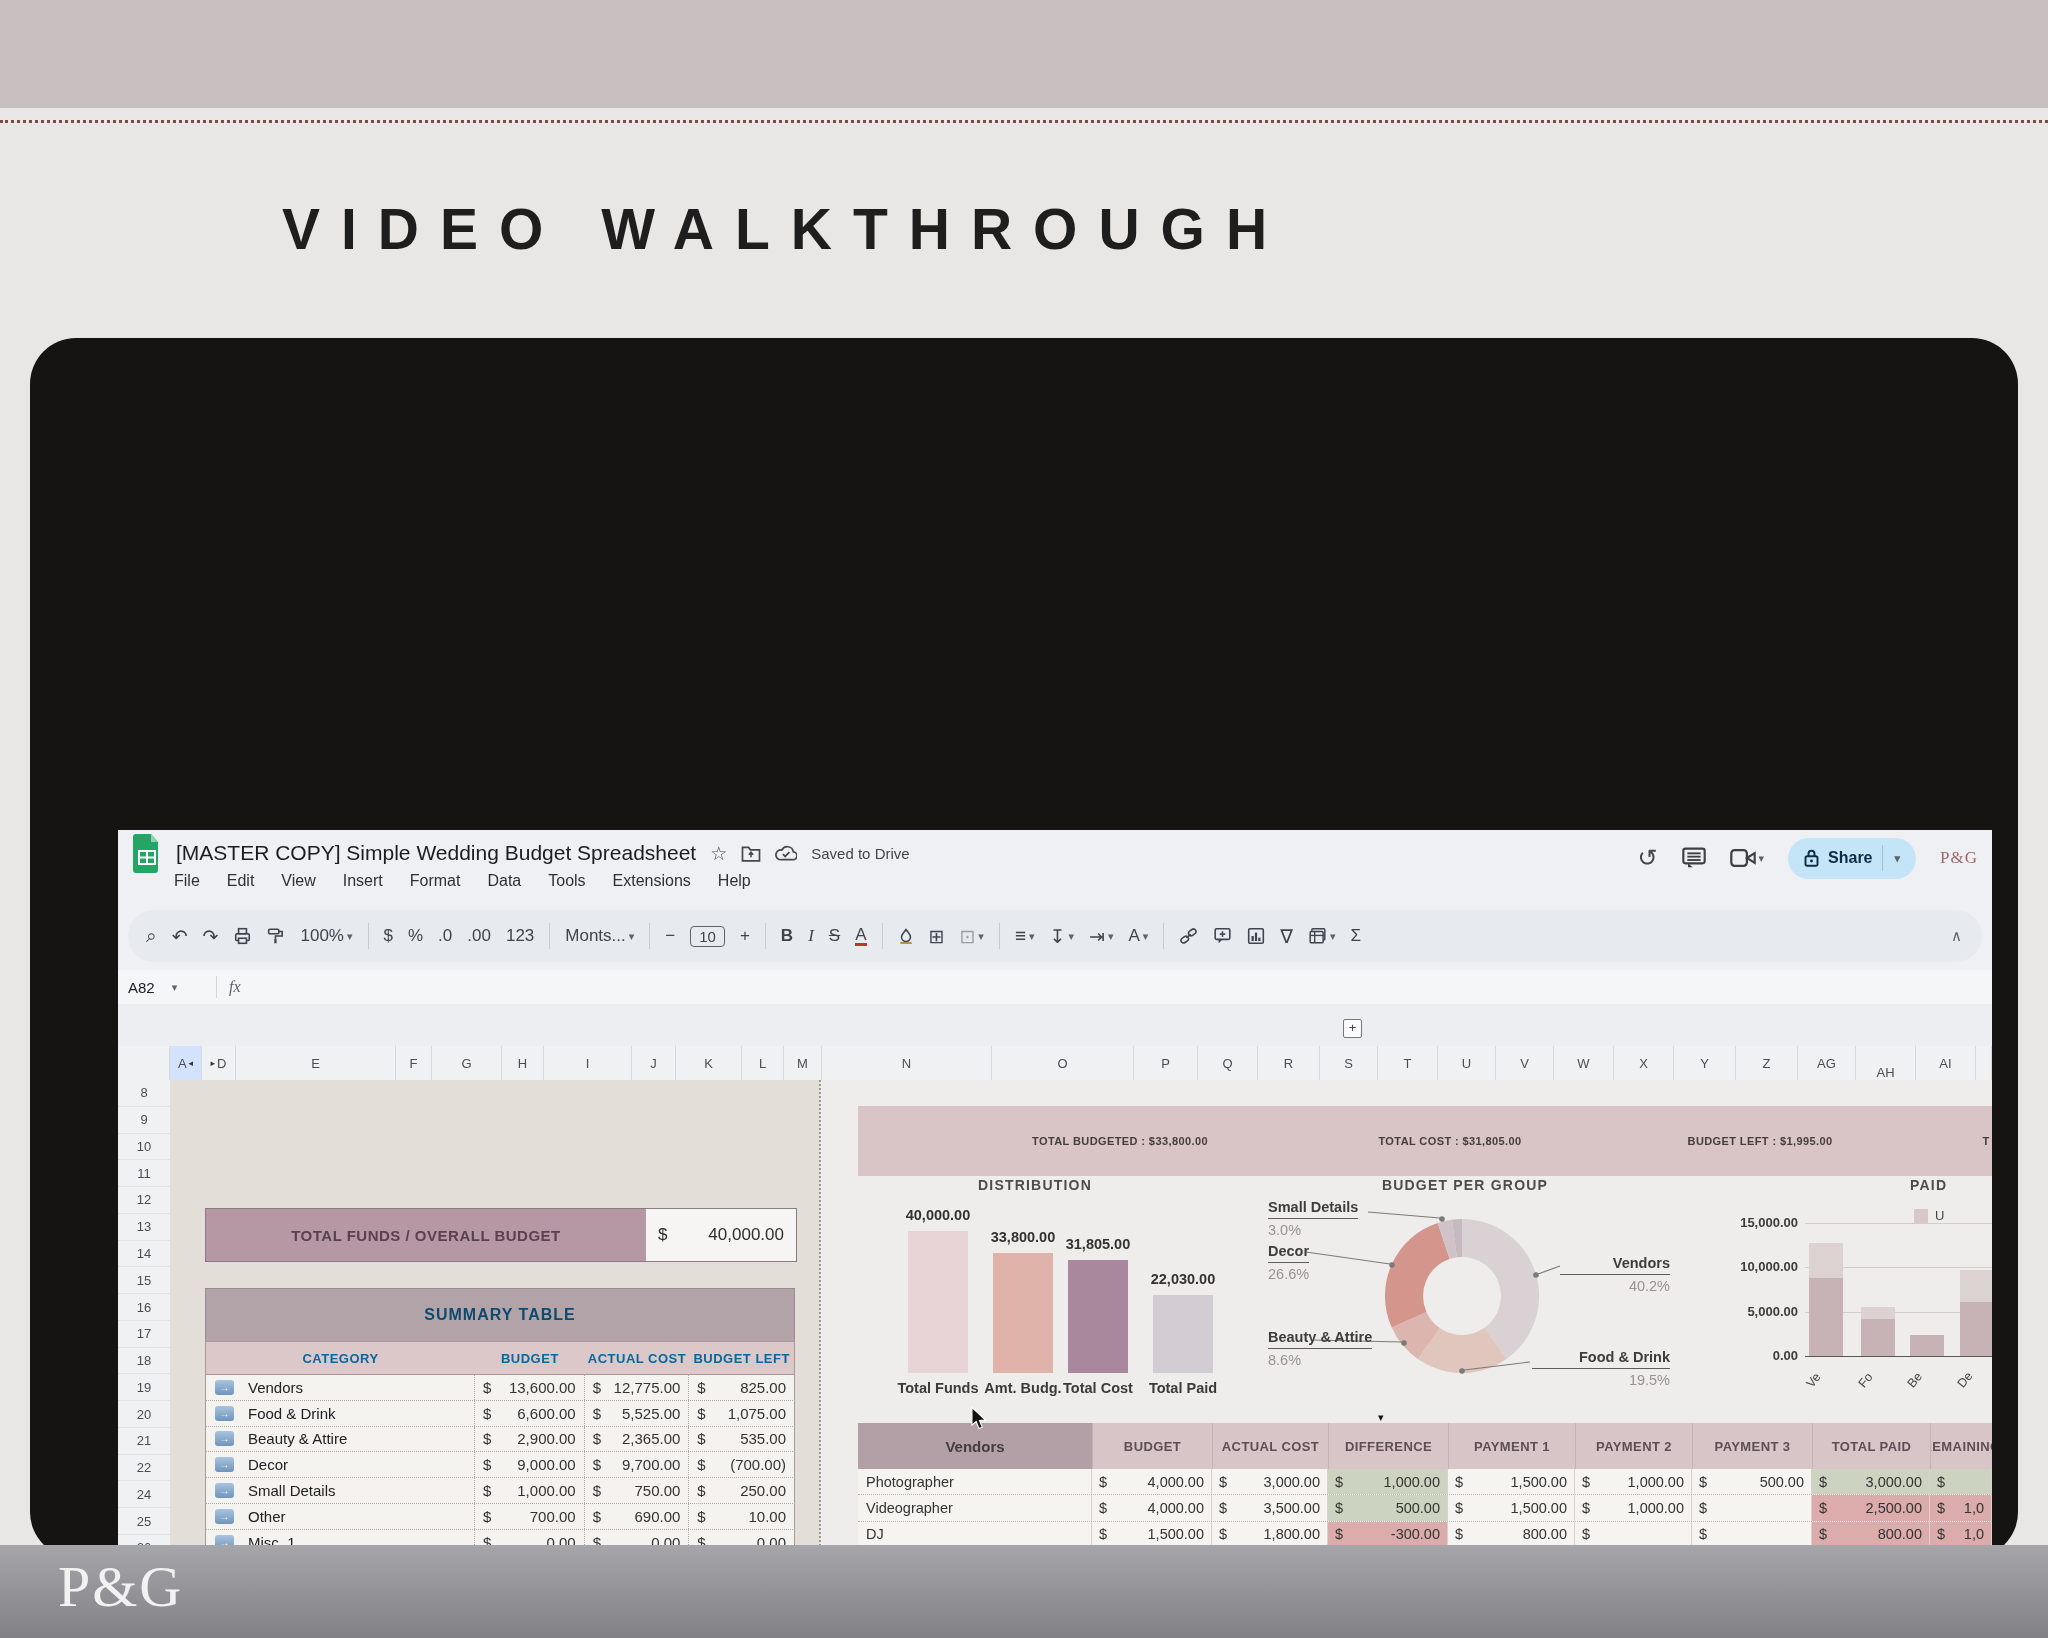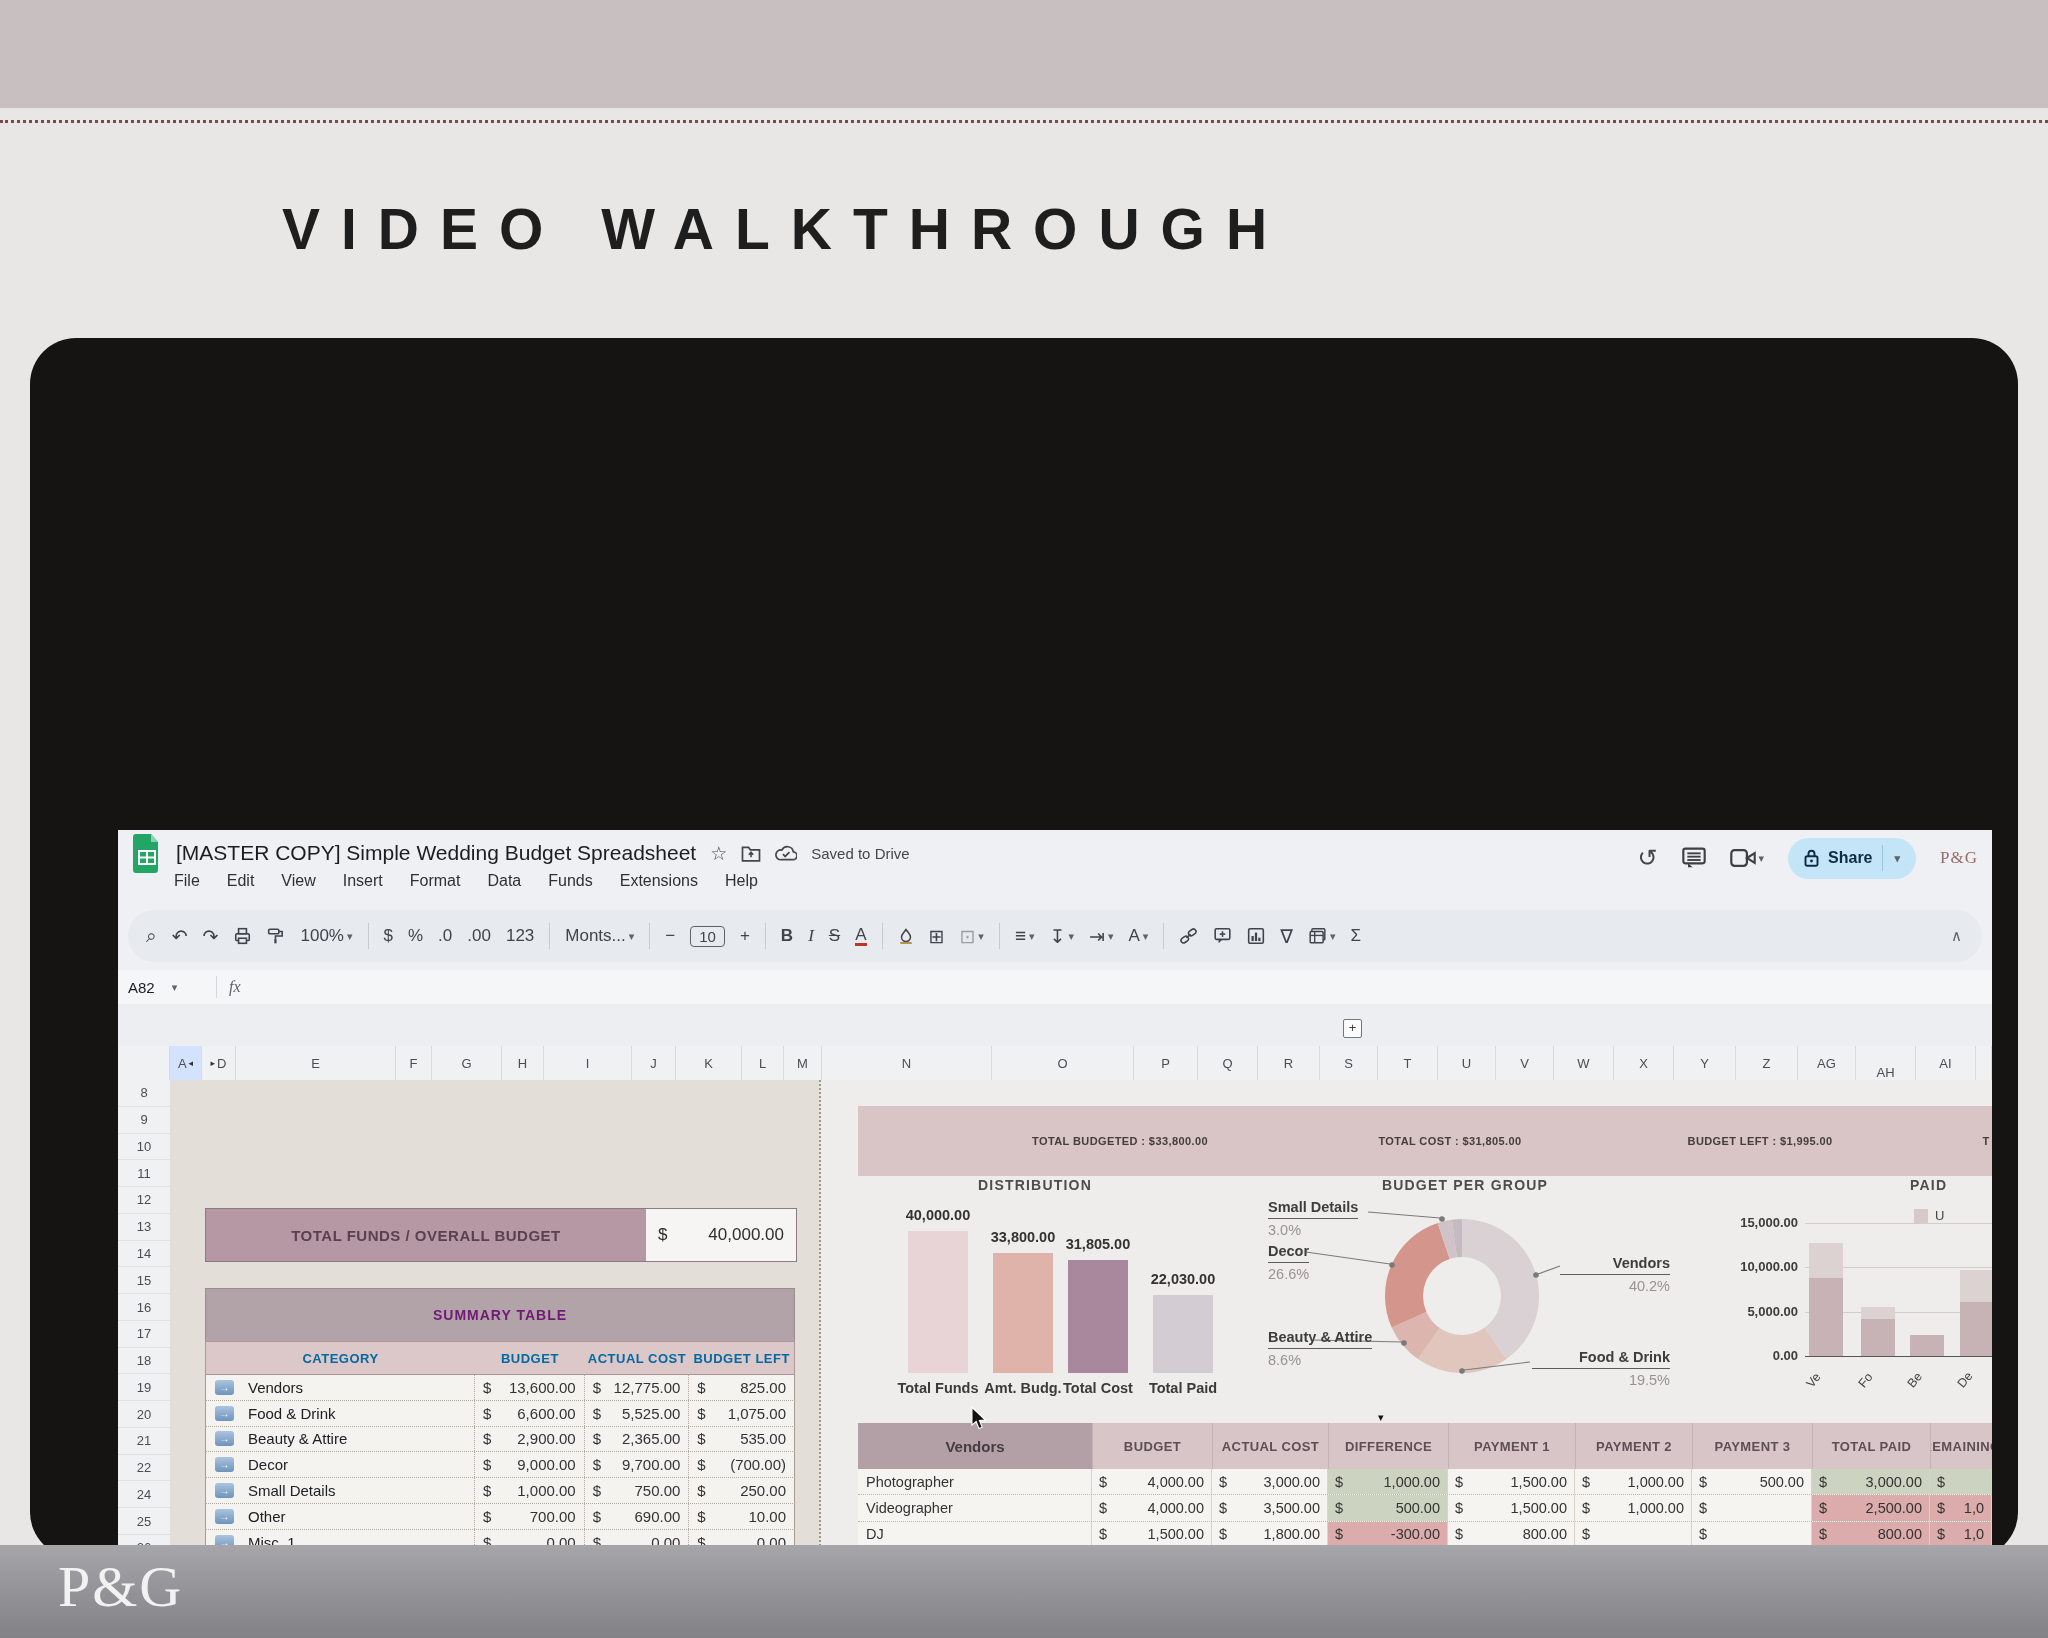--- a/index.html
+++ b/index.html
@@ -50,21 +50,21 @@
   .rn{height:26.78px;box-sizing:border-box;border-bottom:1px solid #e0e1e3;font-size:13px;color:#4b4d50;display:flex;align-items:center;justify-content:center;}
   .sheetL{position:absolute;left:52px;top:0;width:650px;height:750px;background:#e4ded8;overflow:hidden;}
   .sheetR{position:absolute;left:702px;top:0;width:1172px;height:750px;background:#efedeb;overflow:hidden;}
   .vbreak{position:absolute;left:701px;top:0;height:750px;width:0;border-left:2px dotted #9d978e;}
   
   .wbtitle{position:absolute;left:33px;top:48px;font-family:"Liberation Serif",serif;font-size:46px;font-weight:400;letter-spacing:17px;color:#6a6057;}
   .fundsbar{position:absolute;left:35px;top:128px;width:590px;height:52px;display:flex;border:1px solid #8b7b82;}
   .fundsl{width:440px;background:#b697a4;color:#59414d;font-size:15px;font-weight:700;letter-spacing:.5px;display:flex;align-items:center;justify-content:center;}
   .fundsr{flex:1;background:#f7f5f3;display:flex;align-items:center;justify-content:space-between;padding:0 12px;font-size:17px;color:#2e2e2e;}
   .ltable{position:absolute;left:35px;width:590px;}
-  .lt-head{background:#b2a3a8;color:#701a75;font-weight:700;font-size:14px;letter-spacing:1px;display:flex;align-items:center;justify-content:center;border:1px solid #9a8c91;border-bottom:none;}
+  .lt-head{background:#b2a3a8;color:#0c4a6e;font-weight:700;font-size:16px;letter-spacing:1px;display:flex;align-items:center;justify-content:center;border:1px solid #9a8c91;border-bottom:none;}
   .lt-cols{display:flex;background:#dcc7c9;color:#0369a1;font-size:13px;font-weight:700;letter-spacing:.5px;border:1px solid #a99799;}
   .lt-cols div{display:flex;align-items:center;justify-content:center;box-sizing:border-box;}
   .lt-row{display:flex;background:#f5f3f0;border-left:1px solid #a99a90;border-right:1px solid #a99a90;border-bottom:1px dotted #b1a89f;height:25.8px;box-sizing:border-box;}
   .lt-row:last-child{border-bottom:1px solid #a99a90;}
   .lcat{display:flex;align-items:center;gap:14px;padding-left:9px;box-sizing:border-box;font-size:15px;color:#35353
 
 5;border-right:1px dotted #b1a89f;}
   .goico{width:19px;height:15px;border-radius:3px;background:linear-gradient(#a9c4de,#6f94bd);color:#fff;font-size:10px;line-height:15px;text-align:center;flex:none;}
   .money{display:flex;align-items:center;justify-content:space-between;padding:0 8px;box-sizing:border-box;font-size:15px;color:#333;border-right:1px dotted #b1a89f;}
   .money:last-child{border-right:none;}
@@ -130,21 +130,21 @@
         <span class="saved">Saved to Drive</span>
       </div>
 
       <div class="menubar" id="menubar">
           <span class="menu-item">File</span>
           <span class="menu-item">Edit</span>
           <span class="menu-item">View</span>
           <span class="menu-item">Insert</span>
           <span class="menu-item">Format</span>
           <span class="menu-item">Data</span>
-          <span class="menu-item">Funds</span>
+          <span class="menu-item">Tools</span>
           <span class="menu-item">Extensions</span>
           <span class="menu-item">Help</span>
         </div>
 
       <div class="tb-right">
         <span class="tb-ico" style="font-size:24px">↺</span>
         <svg width="24" height="22" viewBox="0 0 18 16">
             <rect x="1" y="1" width="16" height="11" rx="1.5" fill="none" stroke="#3c4043" stroke-width="1.6"></rect>
             <path d="M4.5 15 v-3 l3.5 3 Z" fill="#3c4043"></path>
             <line x1="4" y1="4.5" x2="14" y2="4.5" stroke="#3c4043" stroke-width="1.4"></line>

